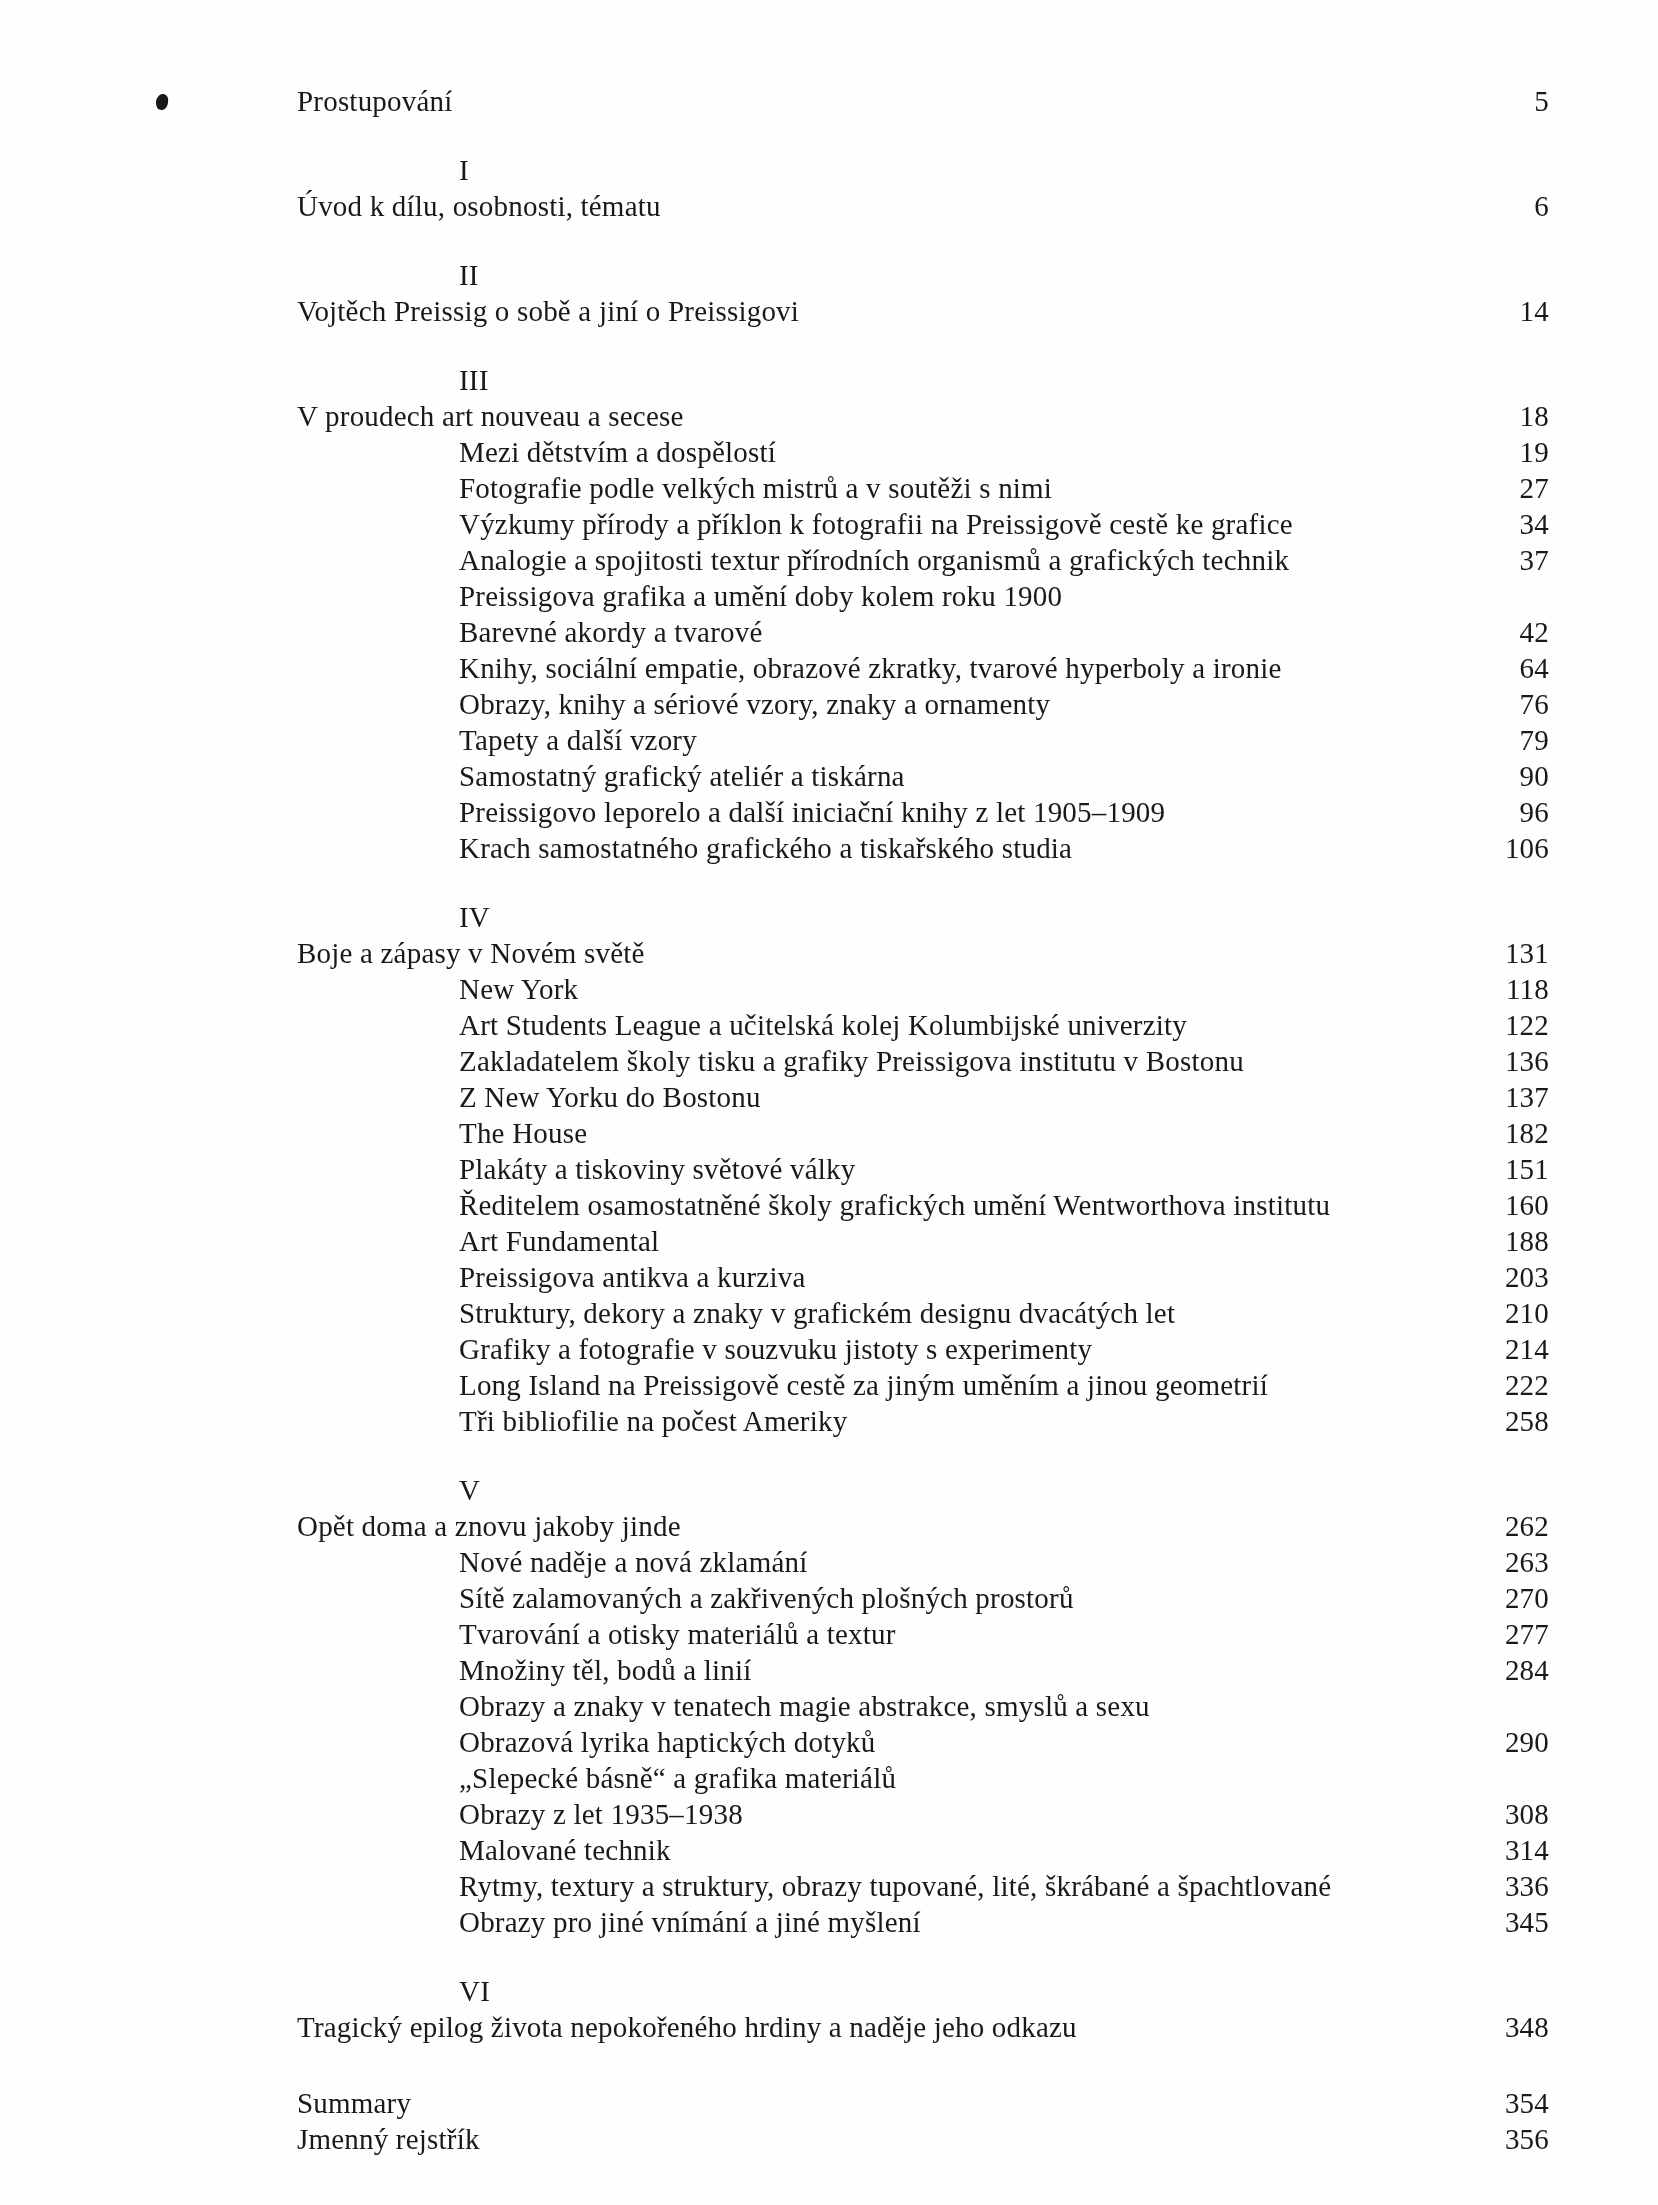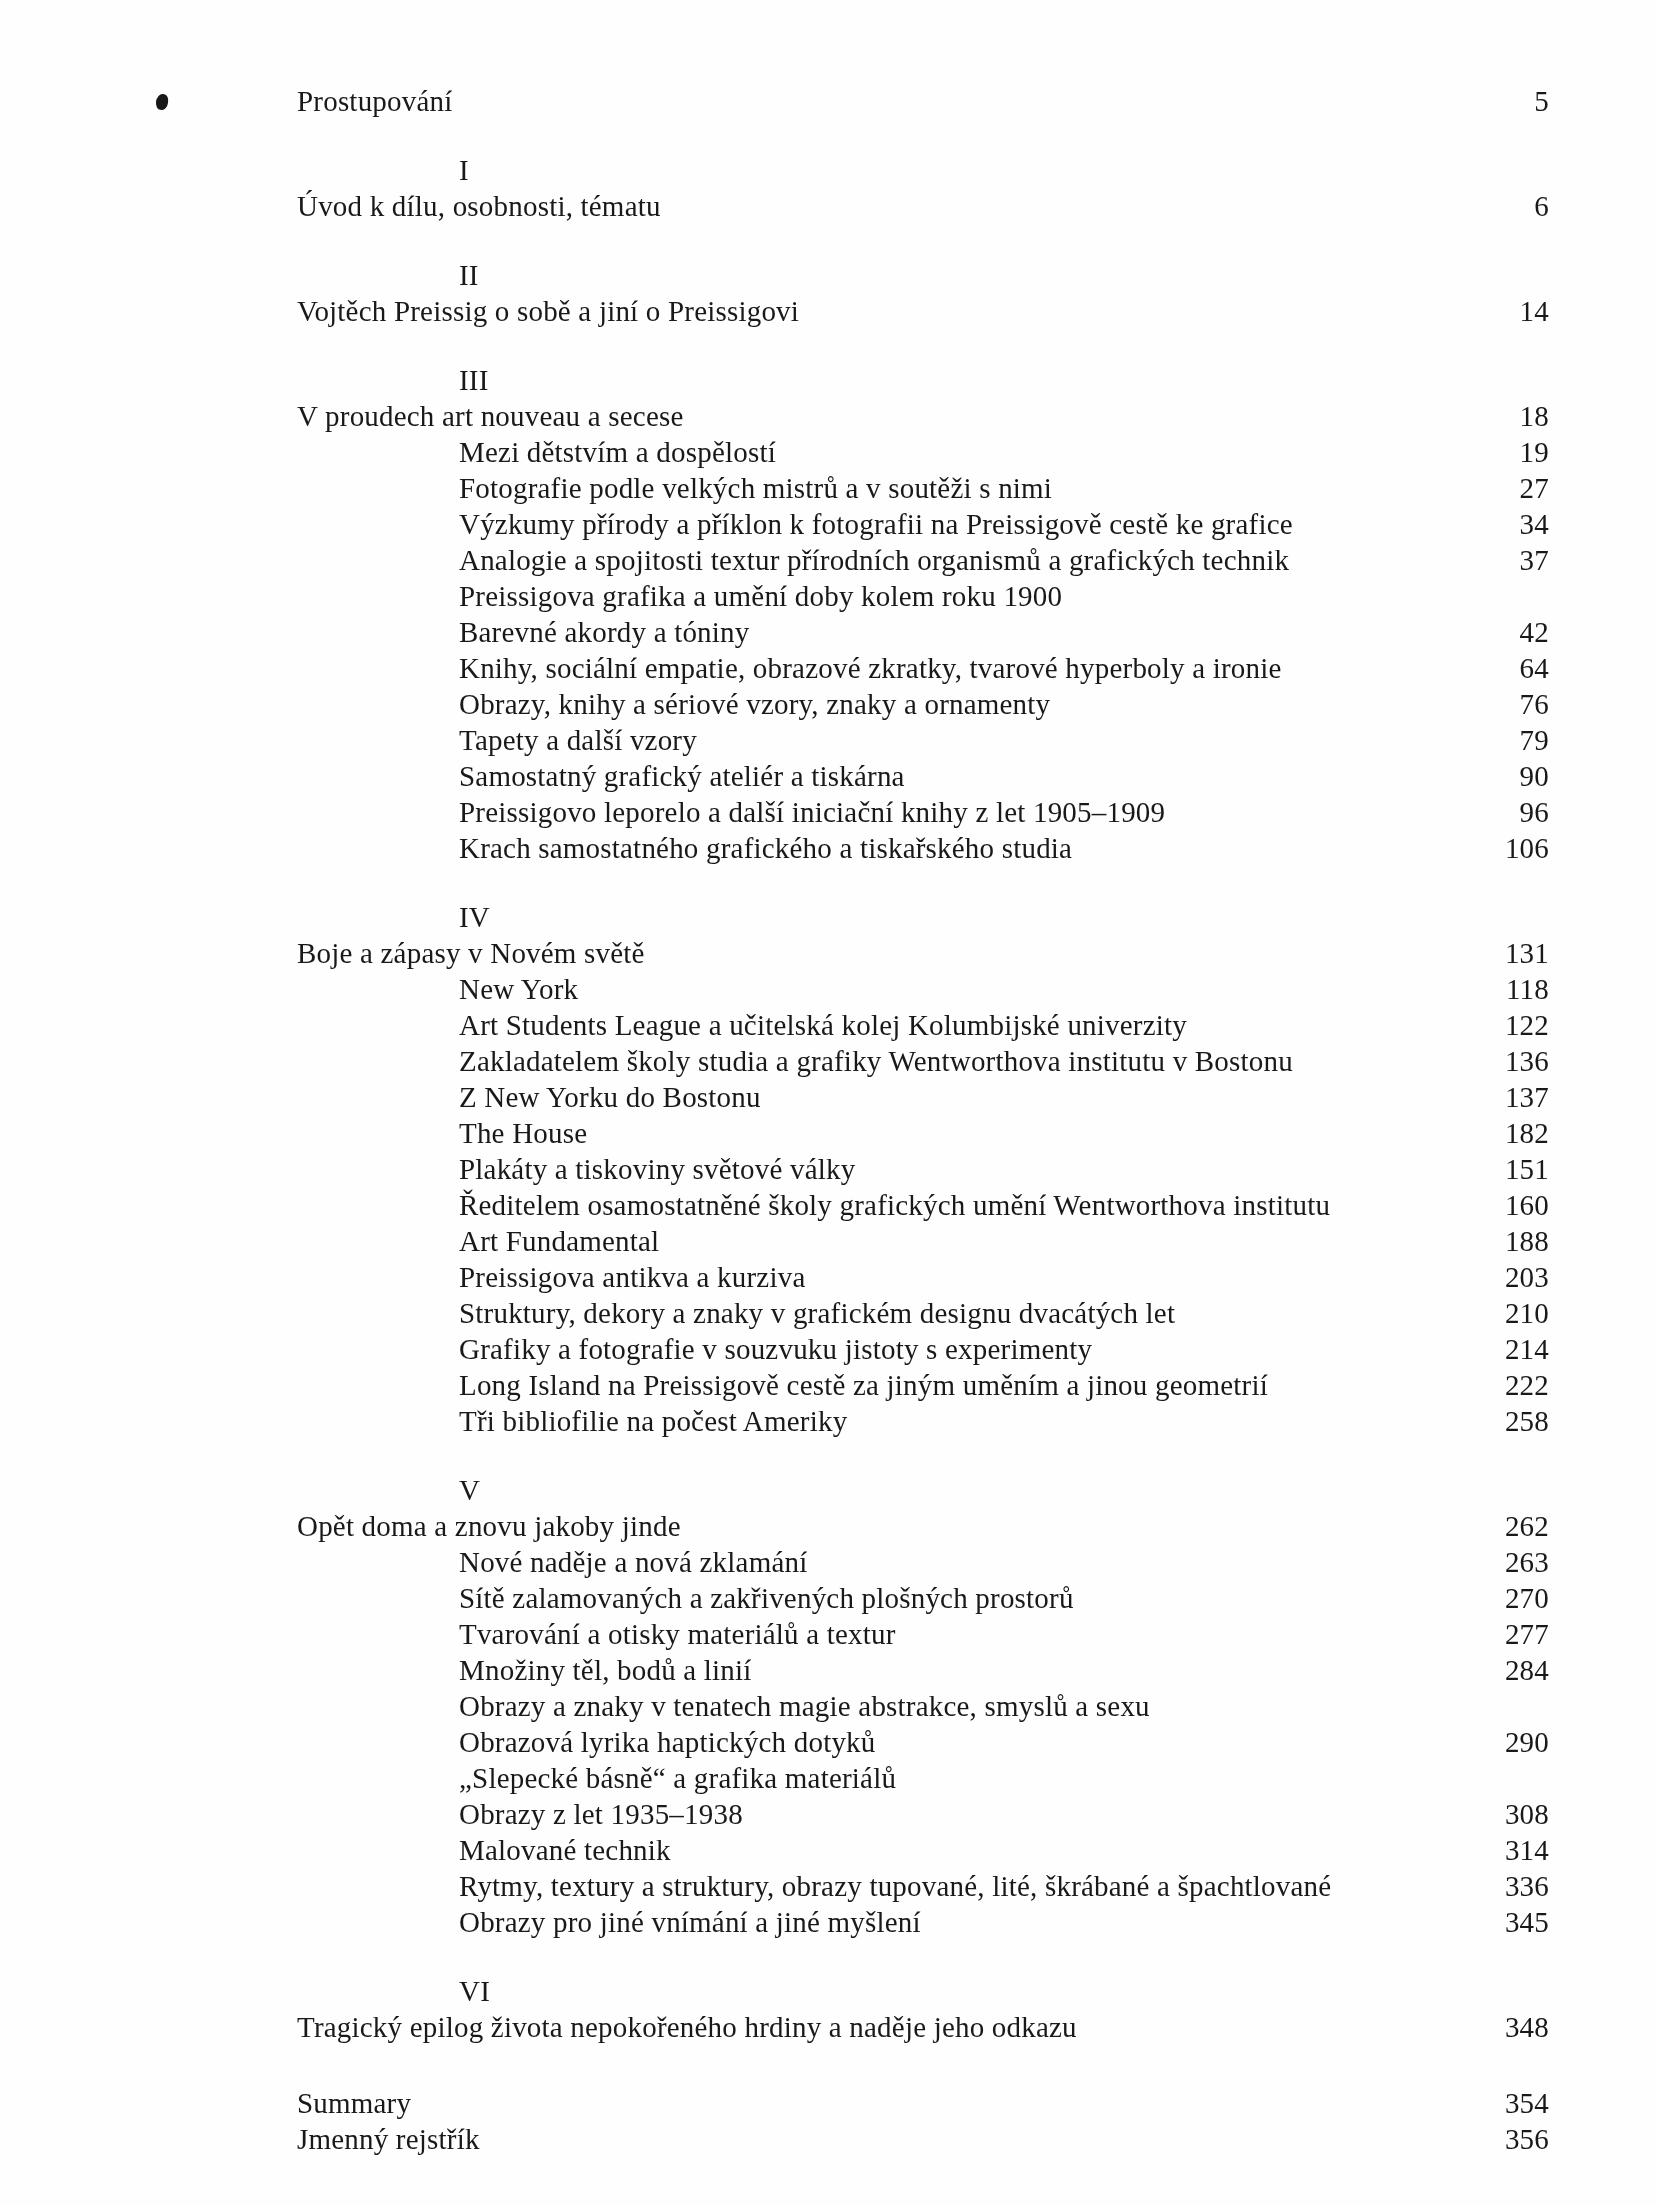--- a/index.html
+++ b/index.html
@@ -87,21 +87,21 @@
         <span class="page-num">34</span>
       </div>
       <div class="row sub">
         <span class="title">Analogie a spojitosti textur přírodních organismů a grafických technik</span>
         <span class="page-num">37</span>
       </div>
       <div class="row sub">
         <span class="title">Preissigova grafika a umění doby kolem roku 1900</span>
       </div>
       <div class="row sub">
-        <span class="title">Barevné akordy a tóniny</span>
+        <span class="title">Barevné akordy a tvarové</span>
         <span class="page-num">42</span>
       </div>
       <div class="row sub">
         <span class="title">Knihy, sociální empatie, obrazové zkratky, tvarové hyperboly a ironie</span>
         <span class="page-num">64</span>
       </div>
       <div class="row sub">
         <span class="title">Obrazy, knihy a sériové vzory, znaky a ornamenty</span>
         <span class="page-num">76</span>
       </div>
@@ -130,21 +130,21 @@
       </div>
       <div class="row sub">
         <span class="title">New York</span>
         <span class="page-num">118</span>
       </div>
       <div class="row sub">
         <span class="title">Art Students League a učitelská kolej Kolumbijské univerzity</span>
         <span class="page-num">122</span>
       </div>
       <div class="row sub">
-        <span class="title">Zakladatelem školy studia a grafiky Wentworthova institutu v Bostonu</span>
+        <span class="title">Zakladatelem školy tisku a grafiky Preissigova institutu v Bostonu</span>
         <span class="page-num">136</span>
       </div>
       <div class="row sub">
         <span class="title">Z New Yorku do Bostonu</span>
         <span class="page-num">137</span>
       </div>
       <div class="row sub">
         <span class="title">The House</span>
         <span class="page-num">182</span>
       </div>

